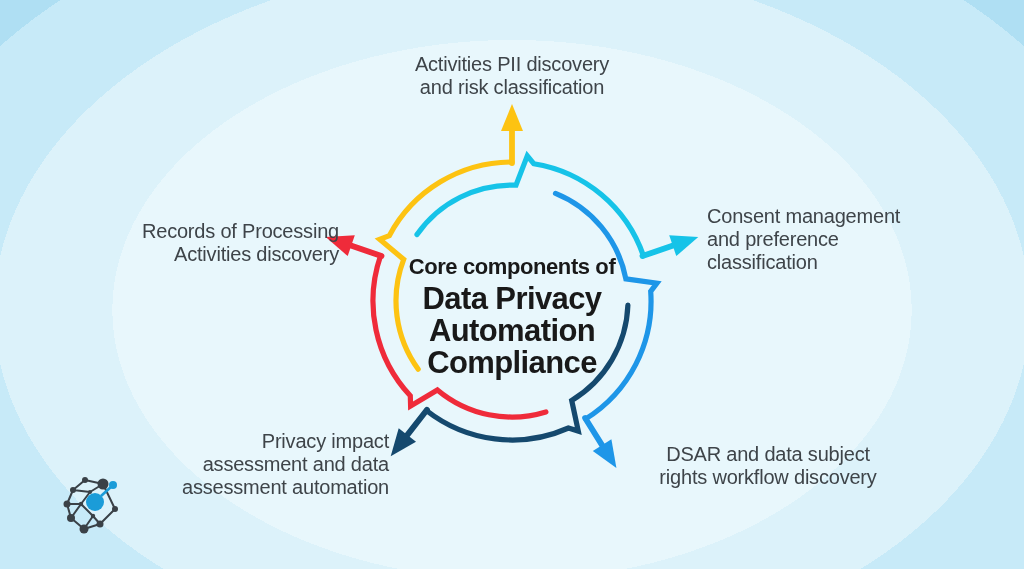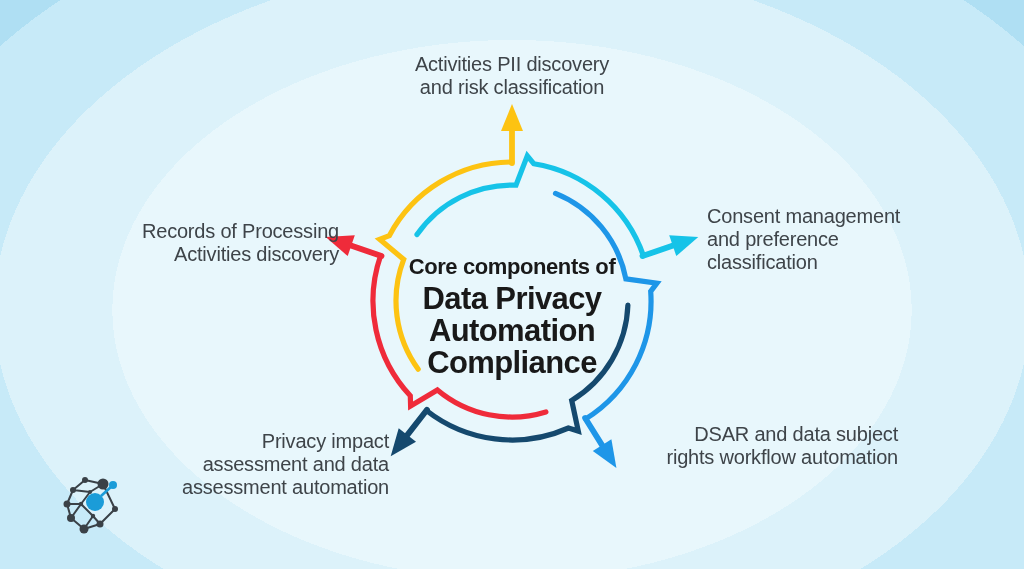--- a/index.html
+++ b/index.html
@@ -18,21 +18,21 @@
   .label{
     position:absolute;
     color:var(--label-text,#3E4449);
     font-size:20px;
     line-height:23px;
     letter-spacing:-0.2px;
   }
   .label span{display:block;}
   .label-top{left:392px;top:53px;width:240px;text-align:center;}
   .label-right{left:707px;top:205px;width:230px;text-align:left;}
-  .label-bottom-right{left:638px;top:423px;width:260px;text-align:right;}
+  .label-bottom-right{left:638px;top:443px;width:260px;text-align:center;}
   .label-bottom-left{right:635px;top:430px;width:260px;text-align:right;}
   .label-left{left:99px;top:220px;width:240px;text-align:right;}
   .center-title{
     position:absolute;left:382px;top:254px;width:260px;
     text-align:center;color:var(--title-text,#191919);
   }
   .center-title .small{
     font-size:22px;font-weight:700;letter-spacing:-0.4px;line-height:26px;
     margin-bottom:3px;
   }
@@ -74,21 +74,21 @@
   </div>
 
   <div class="label label-right">
     <span>Consent management</span>
     <span>and preference</span>
     <span>classification</span>
   </div>
 
   <div class="label label-bottom-right">
     <span>DSAR and data subject</span>
-    <span>rights workflow automation</span>
+    <span>rights workflow discovery</span>
   </div>
 
   <div class="label label-bottom-left">
     <span>Privacy impact</span>
     <span>assessment and data</span>
     <span>assessment automation</span>
   </div>
 
   <div class="label label-left">
     <span>Records of Processing</span>

